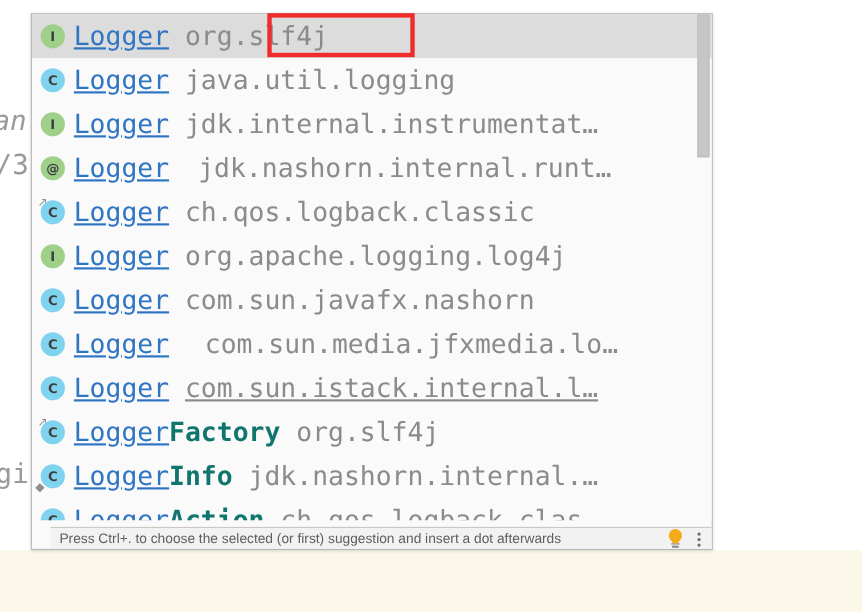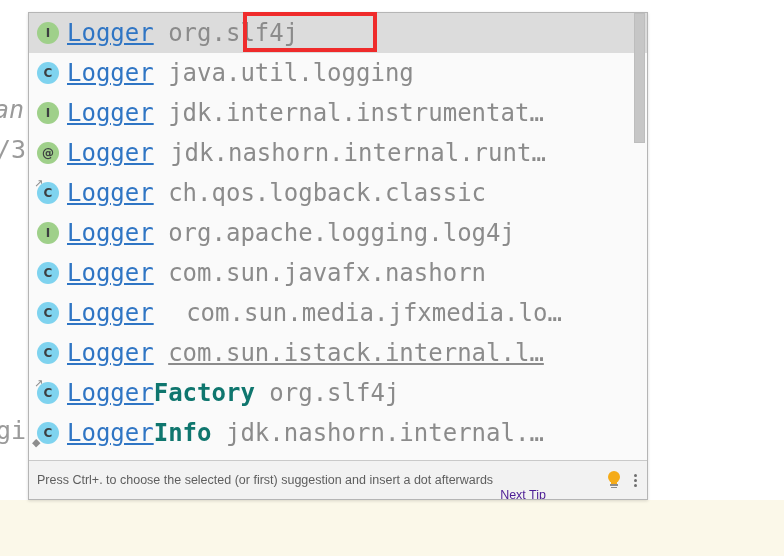--- a/index.html
+++ b/index.html
@@ -75,21 +75,21 @@
   #popup-scrollbar-track{
     position:absolute;right:0px;top:0;width:20px;height:460px;background:transparent;
   }
   #popup-scrollbar-thumb{
     position:absolute;right:2px;top:0px;width:11px;height:130px;
     background:#c6c6c6;border:1px solid #bdbdbd;box-sizing:border-box;
   }
 
   
   #popup-footer{
-    position:absolute;left:0;right:0;bottom:0;height:39px;
+    position:absolute;left:17px;right:0;bottom:0;height:20px;
     background:#f2f2f2;border-top:1px solid #c9c9c9;
     display:flex;align-items:center;box-sizing:border-box;padding:0 6px 0 8px;
   }
   #hint-text{
     font-family:"Liberation Sans",sans-serif;font-size:12.5px;color:#5e5e5e;
     white-space:nowrap;
   }
   #next-tip-link{
     font-family:"Liberation Sans",sans-serif;font-size:12.5px;color:#4c1d95;
     margin-left:7px;white-space:nowrap;cursor:pointer;margin-top:30px;
@@ -142,21 +142,21 @@
       <div class="suggestion-row">
         <span class="kind-icon cls">C</span>
         <span class="row-text"><span class="match">Logger</span> <span class="pkg" style="margin-left: 0px;">java.util.logging</span></span>
       </div>
       <div class="suggestion-row">
         <span class="kind-icon interface">I</span>
         <span class="row-text"><span class="match">Logger</span> <span class="pkg" style="margin-left: 0px;">jdk.internal.instrumentat…</span></span>
       </div>
       <div class="suggestion-row">
         <span class="kind-icon annotation">@</span>
-        <span class="row-text"><span class="match">Logger</span> <span class="pkg" style="margin-left: 2px;">jdk.nashorn.internal.runt…</span></span>
+        <span class="row-text"><span class="match">Logger</span> <span class="pkg" style="margin-left: 12px;">jdk.nashorn.internal.runt…</span></span>
       </div>
       <div class="suggestion-row">
         <span class="kind-icon cls">C<span class="badge">↗</span></span>
         <span class="row-text"><span class="match">Logger</span> <span class="pkg" style="margin-left: 0px;">ch.qos.logback.classic</span></span>
       </div>
       <div class="suggestion-row">
         <span class="kind-icon interface">I</span>
         <span class="row-text"><span class="match">Logger</span> <span class="pkg" style="margin-left: 0px;">org.apache.logging.log4j</span></span>
       </div>
       <div class="suggestion-row">

